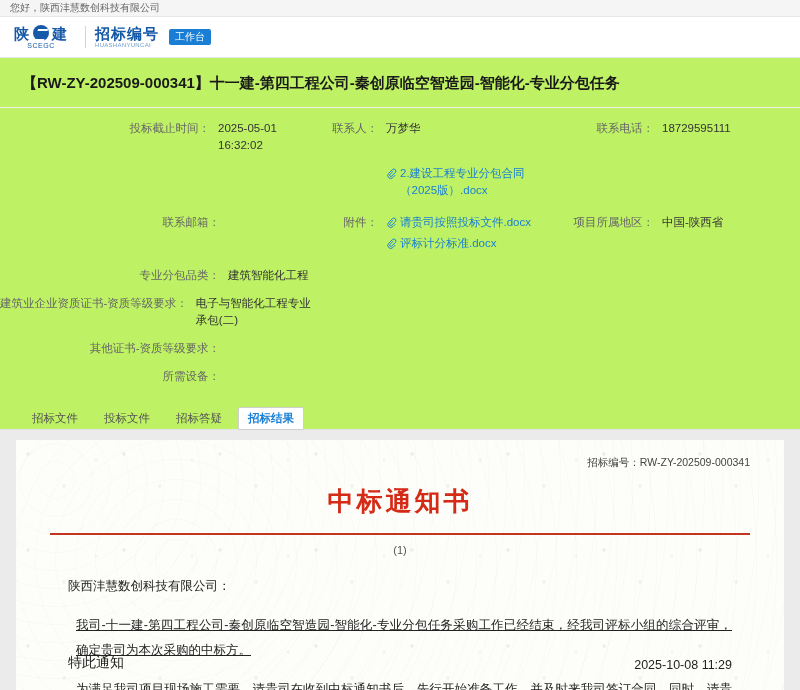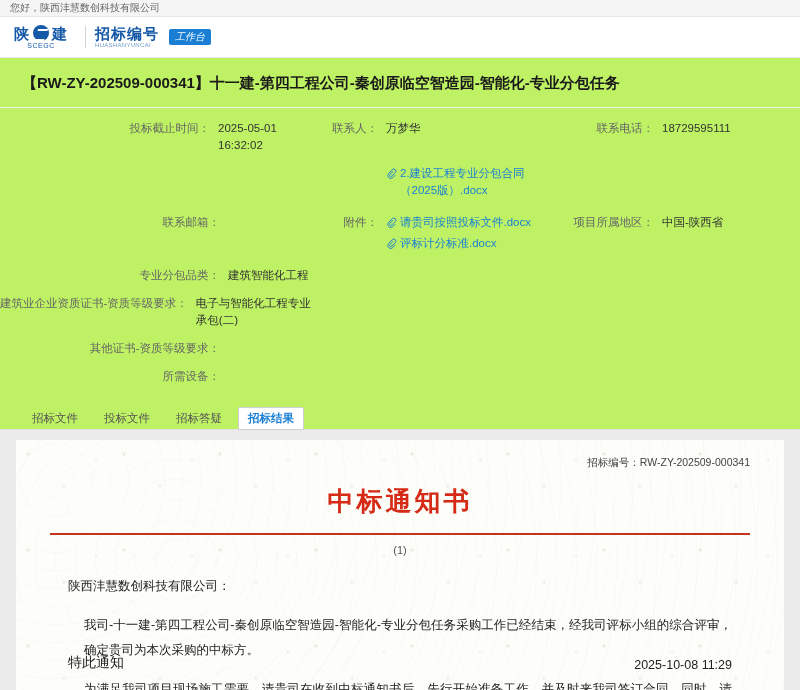--- a/index.html
+++ b/index.html
@@ -122,21 +122,20 @@
   }
   .workbench-tag {
     margin-left: 10px;
     background: #1a7fd4;
     color: #fff;
     font-size: 10px;
     padding: 3px 6px;
     border-radius: 2px;
     line-height: 1;
     white-space: nowrap;
-    font-style: italic;
   }
 
   
   .page-title {
     padding: 16px 22px 14px 22px;
     font-size: 15px;
     font-weight: bold;
     color: #1a1a1a;
     border-bottom: 1px solid #efefef;
     flex: none;
@@ -292,22 +291,23 @@
   }
   .doc-body {
     position: relative;
     z-index: 2;
     padding: 0 18px;
   }
   .doc-p {
     font-size: 12.5px;
     color: #222;
     line-height: 2.0;
-    margin: 0 0 14px 16px;
+    margin: 0 0 14px 8px;
     text-align: justify;
+    text-decoration: underline;
   }
   .doc-recipient {
     font-size: 12.5px;
     color: #222;
     margin: 0 0 14px 0;
     line-height: 2.0;
   }
   .doc-footer {
     position: absolute;
     left: 52px;

